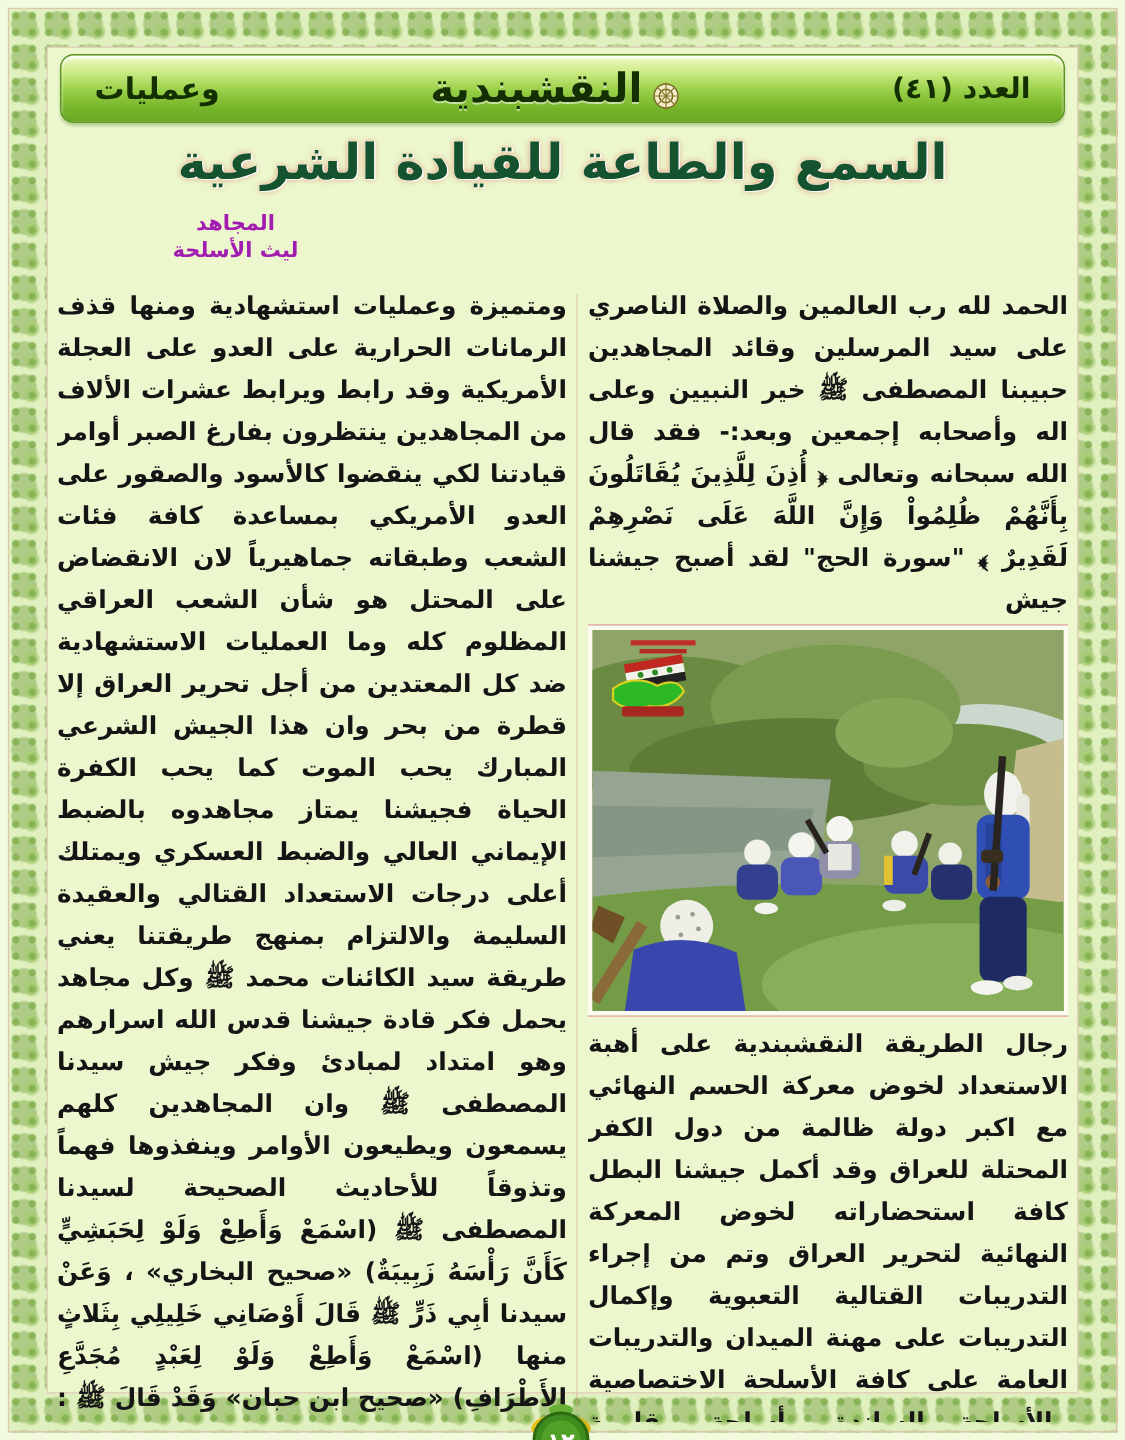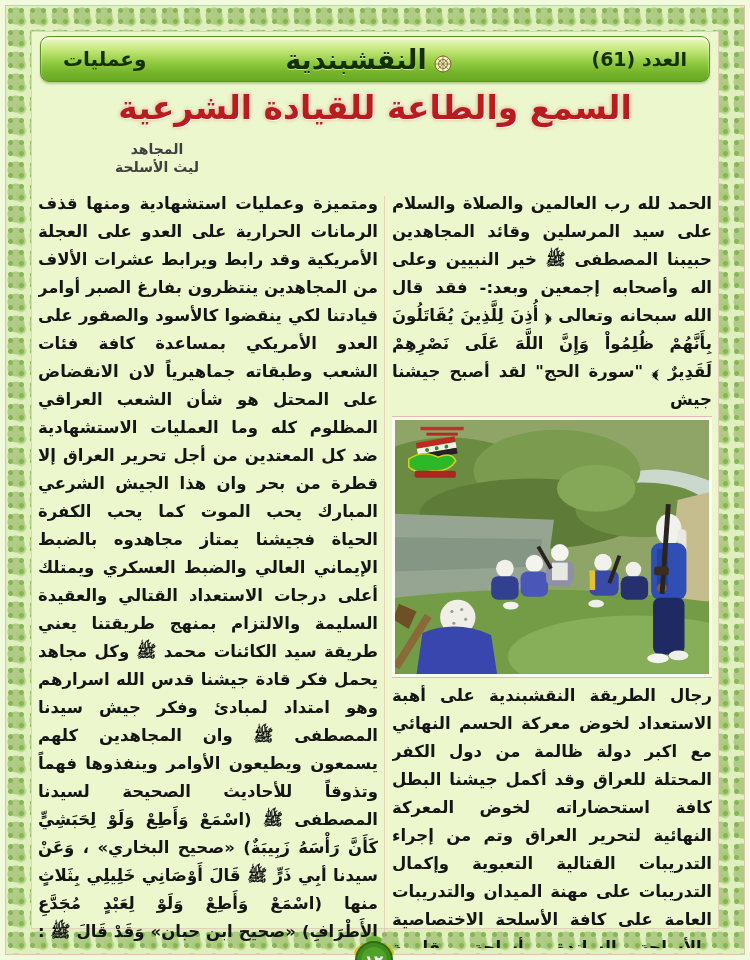--- a/index.html
+++ b/index.html
@@ -23,26 +23,26 @@
     background:linear-gradient(#f0fbca 0%,#c7e87e 28%,#95ce44 55%,#76b52a 80%,#69a823 100%);
     border:1px solid #5d9420;box-shadow:inset 0 2px 2px rgba(255,255,255,.8), 0 2px 2px rgba(90,130,40,.35);
     display:flex;align-items:center;justify-content:space-between;padding:0 22px;box-sizing:border-box;
     color:#143002;}
   .hbar .issue{font-size:19px;font-weight:bold;}
   .hbar .brand{font-size:27px;font-weight:bold;display:flex;align-items:flex-end;gap:6px;text-shadow:0 1px 0 rgba(255,255,255,.5);}
   .hbar .section{font-size:20px;font-weight:bold;}
 
   
   .title{position:absolute;left:40px;right:40px;top:88px;text-align:center;
-    font-size:33px;font-weight:bold;color:#b91c1c;
+    font-size:33px;font-weight:bold;color:#14532d;
     text-shadow:0 0 1px #fff, 1px 1px 0 rgba(255,255,255,.9), 0 0 4px rgba(215,40,20,.45);}
 
   
   .byline{position:absolute;left:92px;top:140px;width:130px;text-align:center;
-    color:#404040;font-size:14px;line-height:18px;font-weight:bold;}
+    color:#a21caf;font-size:14px;line-height:18px;font-weight:bold;}
 
   
   .cols{position:absolute;right:38px;left:38px;top:190px;height:758px;display:flex;gap:14px;direction:rtl;overflow:hidden;}
   .col{overflow:hidden;}
   .col-first{width:320px;flex:0 0 320px;}
   .col-second{flex:1;}
   .cols p{margin:0;color:#151515;font-size:16.5px;line-height:28px;font-weight:600;
     text-align:justify;text-align-last:right;}
   .gutter-line{position:absolute;left:384px;top:196px;width:1px;height:744px;background:rgba(225,160,150,.4);}
 
@@ -56,21 +56,21 @@
   .badge svg{display:block;width:100%;height:100%;}
 </style>
 </head>
 <body>
 
 <div class="page">
   <div class="frame"></div>
   <div class="inner"></div>
 
   <div class="hbar">
-    <span class="issue">العدد (61)</span>
+    <span class="issue">العدد (٤١)</span>
     <span class="brand">
       <svg width="20" height="22" viewBox="0 0 20 22">
         <circle cx="10" cy="11" r="8" fill="#f4eecb" stroke="#7a6a28" stroke-width="1"></circle>
         <circle cx="10" cy="11" r="4.5" fill="none" stroke="#7a6a28" stroke-width="1"></circle>
         <path d="M10 2 L10 20 M2 11 L18 11 M4 5 L16 17 M16 5 L4 17" stroke="#8a7a30" stroke-width="0.8"></path>
       </svg>
       <span>النقشبندية</span>
     </span>
     <span class="section">وعمليات</span>
   </div>
@@ -80,21 +80,21 @@
   <div class="byline">
     <div>المجاهد</div>
     <div>ليث الأسلحة</div>
   </div>
 
   <div class="gutter-line"></div>
 
   <div class="cols">
 
     <div class="col col-first">
-      <p>الحمد لله رب العالمين والصلاة والسلام على سيد المرسلين وقائد المجاهدين حبيبنا المصطفى ﷺ خير النبيين وعلى اله وأصحابه إجمعين وبعد:- فقد قال الله سبحانه وتعالى ﴿ أُذِنَ لِلَّذِينَ يُقَاتَلُونَ بِأَنَّهُمْ ظُلِمُواْ وَإِنَّ اللَّهَ عَلَى نَصْرِهِمْ لَقَدِيرٌ ﴾ "سورة الحج" لقد أصبح جيشنا جيش</p>
+      <p>الحمد لله رب العالمين والصلاة الناصري على سيد المرسلين وقائد المجاهدين حبيبنا المصطفى ﷺ خير النبيين وعلى اله وأصحابه إجمعين وبعد:- فقد قال الله سبحانه وتعالى ﴿ أُذِنَ لِلَّذِينَ يُقَاتَلُونَ بِأَنَّهُمْ ظُلِمُواْ وَإِنَّ اللَّهَ عَلَى نَصْرِهِمْ لَقَدِيرٌ ﴾ "سورة الحج" لقد أصبح جيشنا جيش</p>
 
       <div class="photo-wrap">
         <svg viewBox="0 0 320 260" preserveAspectRatio="none">
           <rect width="320" height="260" fill="#8fa568"></rect>
 
           <path d="M175,95 Q235,28 320,62 L320,115 Q240,82 175,95 Z" fill="#cbd8cd"></path>
 
           <ellipse cx="55" cy="68" rx="95" ry="50" fill="#6b8a42"></ellipse>
           <ellipse cx="165" cy="52" rx="85" ry="42" fill="#7b9c4f"></ellipse>
           <ellipse cx="140" cy="96" rx="115" ry="36" fill="#5e7c38"></ellipse>

